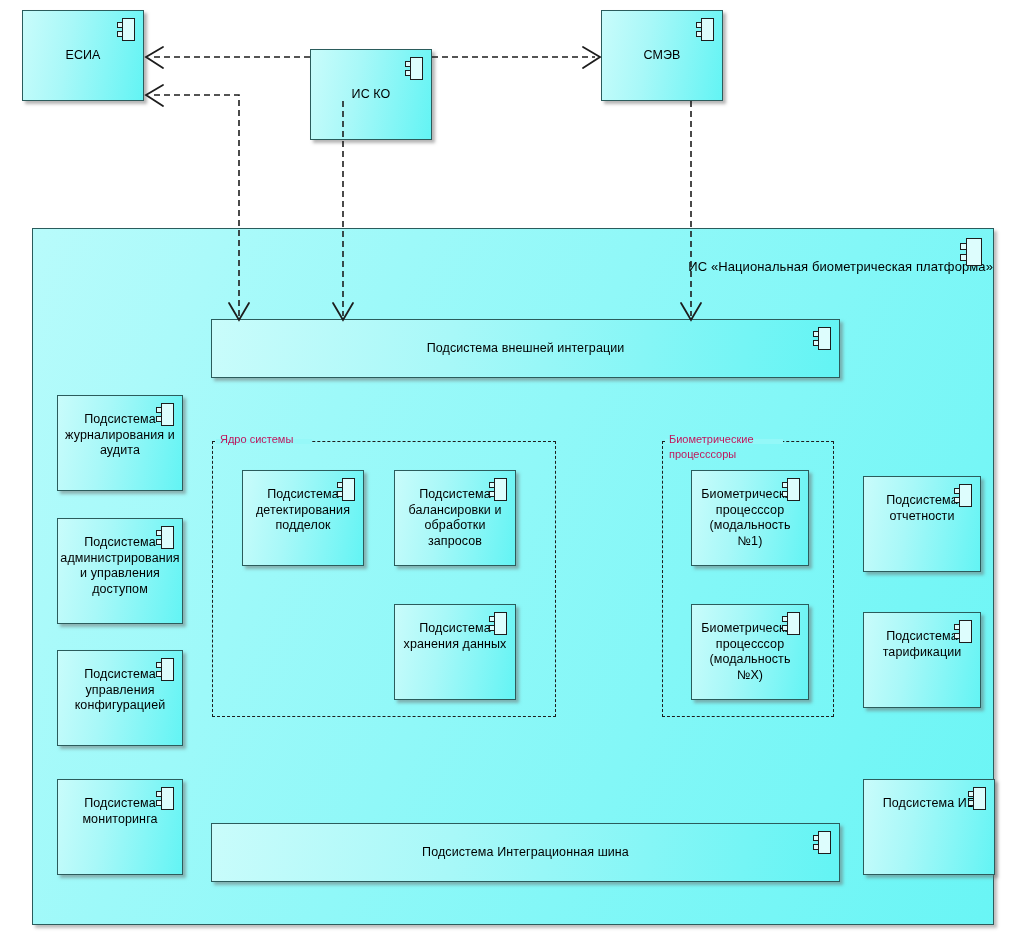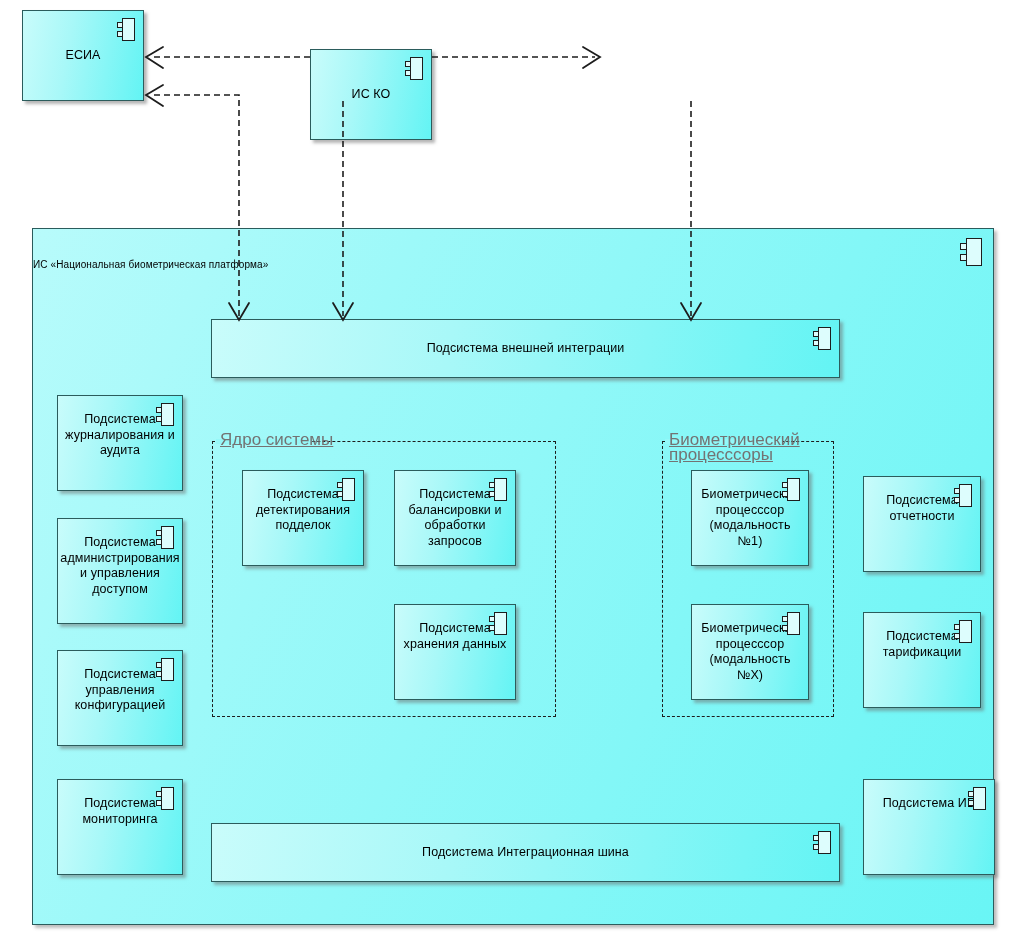--- a/index.html
+++ b/index.html
@@ -107,46 +107,45 @@
     border: 1.5px solid #2b5c5c;
     background: linear-gradient(115deg, #b8fbfb 0%, #9df9f9 30%, #69f5f5 100%);
     box-shadow: 3px 3px 3px rgba(110,110,110,0.45);
     z-index: 10;
   }
   #platform-title {
     position: absolute;
     left: 0;
     top: 30px;
     width: 100%;
-    text-align: left;
-    font-size: 10px;
+    text-align: right;
+    font-size: 13px;
     color: #000;
     letter-spacing: 0.1px;
   }
 
   
   .group {
     position: absolute;
     box-sizing: border-box;
     border: 1.6px dashed #1d1d1d;
     background: transparent;
     z-index: 15;
   }
   .group-title {
     position: absolute;
     top: -9px;
     left: 6px;
     background: transparent;
-    font-size: 17px;
+    font-size: 11px;
     line-height: 15px;
-    color: #737373;
+    color: #be185d;
     white-space: pre-line;
     padding: 0 2px;
     z-index: 16;
-    text-decoration: underline;
   }
   
   .group-title-mask {
     position: absolute;
     top: -2.5px;
     left: 4px;
     height: 5px;
     z-index: 15;
   }
 </style>
@@ -166,20 +165,28 @@
 
   <div class="component" style="left:310px; top:10px; width:122px; height:91px;margin-top:39px;">
     <span class="cicon">
       <span class="tab t1"></span>
         <span class="tab t2"></span>
         <span class="body"></span>
     </span>
     <span class="label">ИС КО</span>
   </div>
 
+  <div class="component" style="left:601px; top:10px; width:122px; height:91px;">
+    <span class="cicon">
+      <span class="tab t1"></span>
+        <span class="tab t2"></span>
+        <span class="body"></span>
+    </span>
+    <span class="label">СМЭВ</span>
+  </div>
 
   <div id="platform">
     <span class="cicon lg">
       <span class="tab t1"></span>
         <span class="tab t2"></span>
         <span class="body"></span>
     </span>
     <div id="platform-title">ИС «Национальная биометрическая платформа»</div>
   </div>
 
@@ -306,21 +313,21 @@
       <span class="tab t1"></span>
         <span class="tab t2"></span>
         <span class="body"></span>
     </span>
     <span class="label">Подсистема
 хранения данных</span>
   </div>
 
   <div class="group" style="left:662px; top:441px; width:172px; height:276px;"></div>
   <div class="group-title-mask" style="left:665px; top:438.5px; width:118px; background:#93f8f8;"></div>
-  <div class="group-title" style="left:667px; top:432px;">Биометрический
+  <div class="group-title" style="left:667px; top:432px;">Биометрические
 процесссоры</div>
 
   <div class="component top-label" style="left:691px; top:470px; width:118px; height:96px;">
     <span class="cicon">
       <span class="tab t1"></span>
         <span class="tab t2"></span>
         <span class="body"></span>
     </span>
     <span class="label">Биометрический
 процесссор

